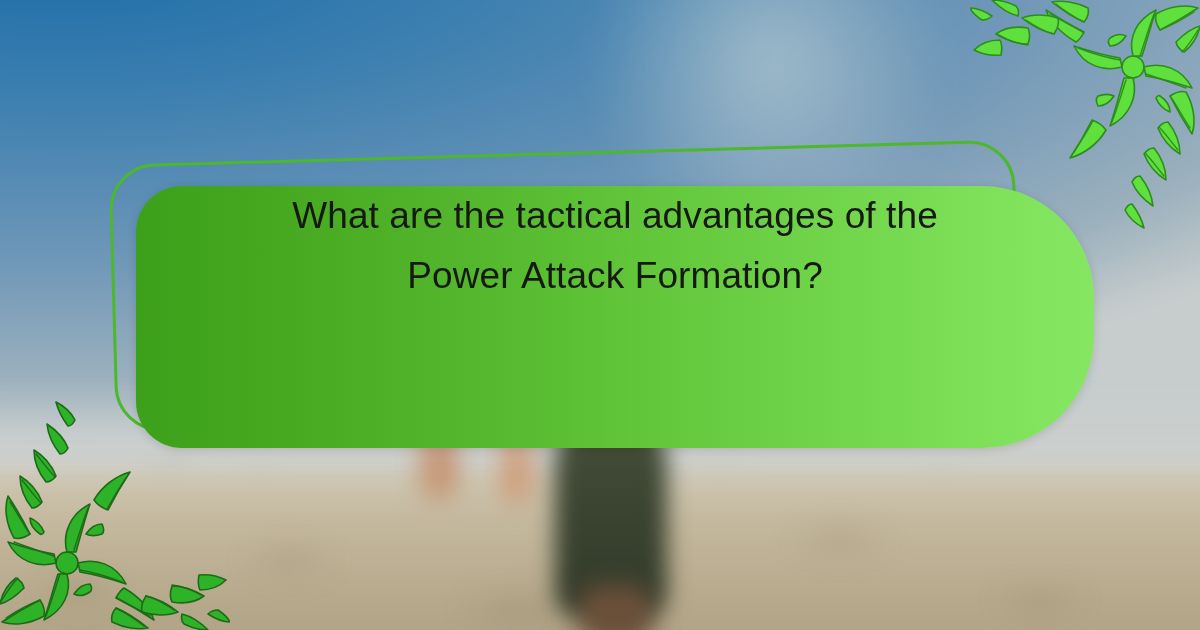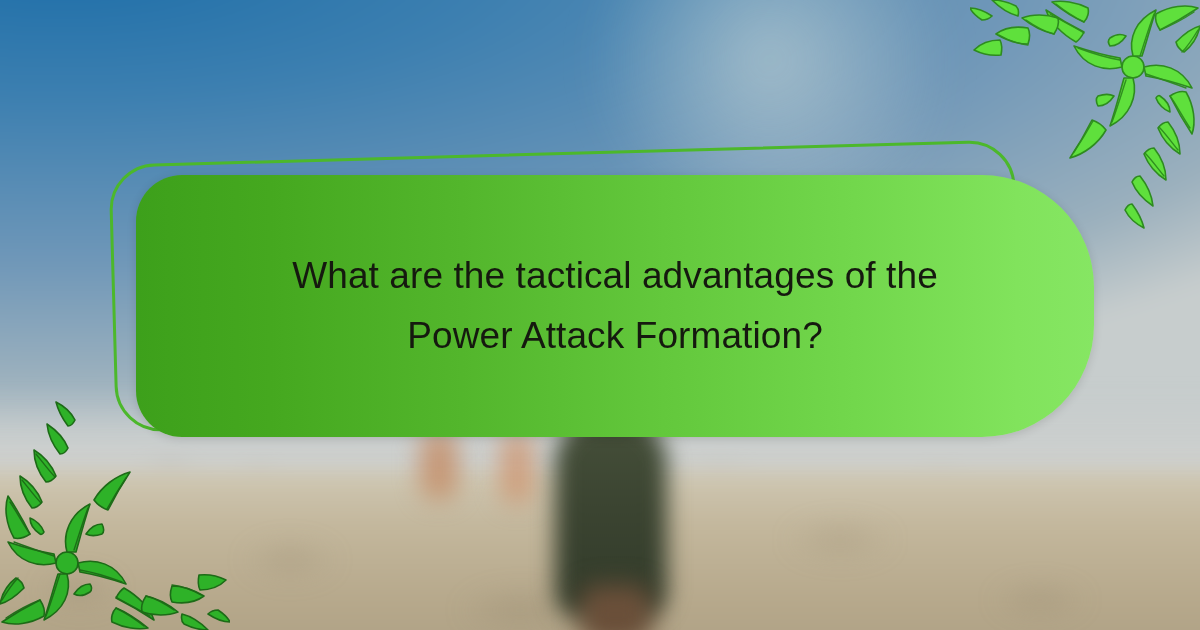--- a/index.html
+++ b/index.html
@@ -145,35 +145,34 @@
     border: 3px solid #4cb82b;
     border-radius: 46px 46px 46px 46px;
     transform: rotate(-1.6deg);
     background: transparent;
   }
 
   
   .question-card {
     position: absolute;
     left: 136px;
-    top: 175px;
+    top: 186px;
     width: 958px;
     height: 262px;
     border-radius: 46px 112px 112px 46px;
     background: linear-gradient(90deg,
         #3da01b 0%,
         #45a81f 14%,
         #53b62c 34%,
         #63c83c 55%,
         #72d74c 75%,
         #81e35c 92%,
         #86e663 100%);
     box-shadow: 0 2px 10px rgba(0,0,0,0.13);
     display: flex;
-    align-items: center;
     justify-content: center;
   }
   .question-text {
     margin: 0;
     padding: 0 58px;
     text-align: center;
     font-size: 37px;
     line-height: 1.62;
     font-weight: 400;
     color: #15190f;

